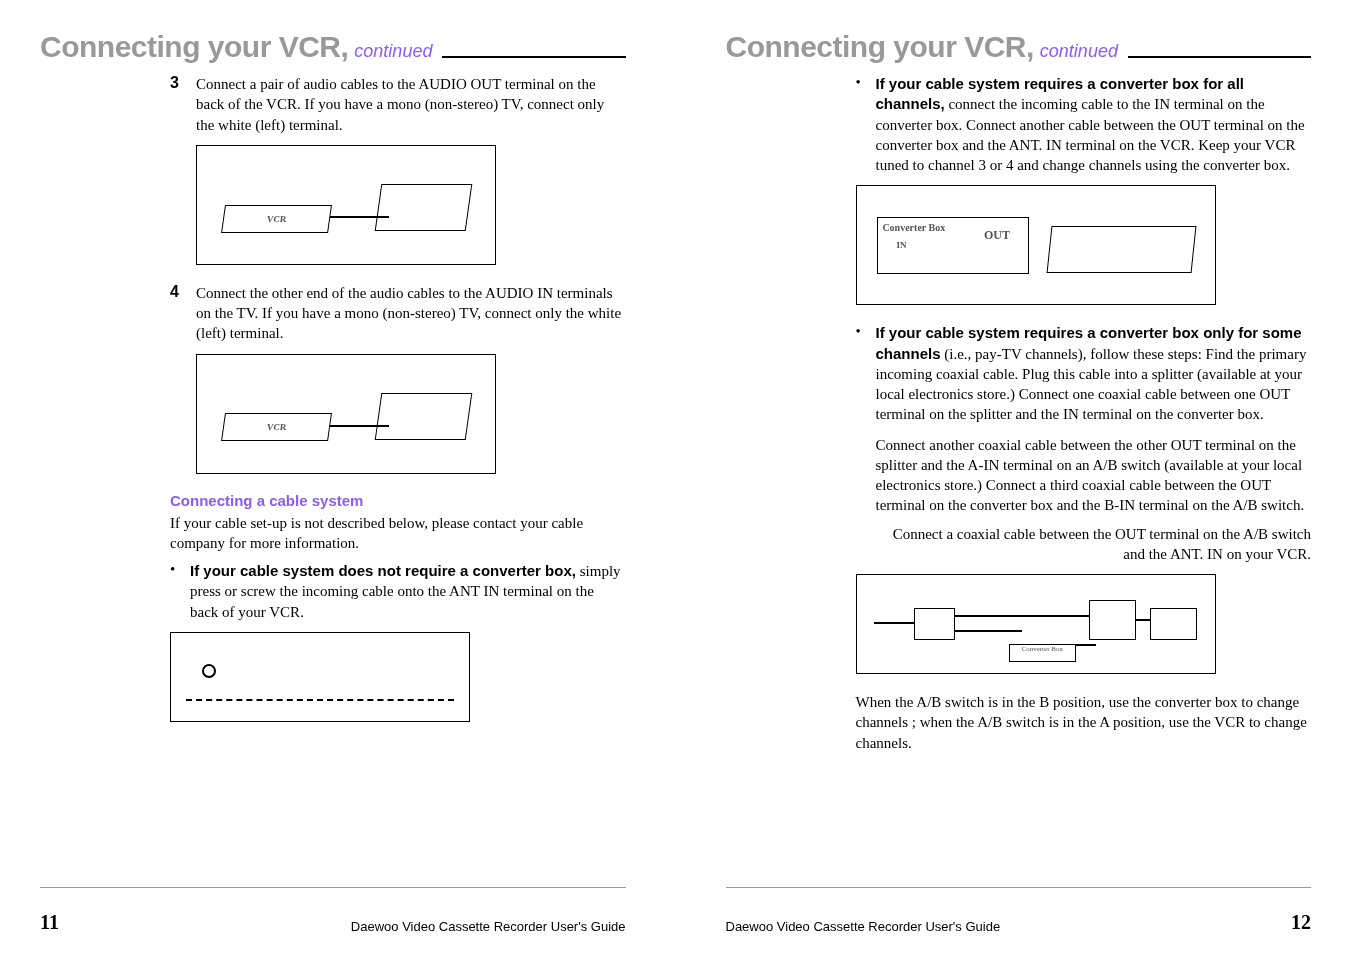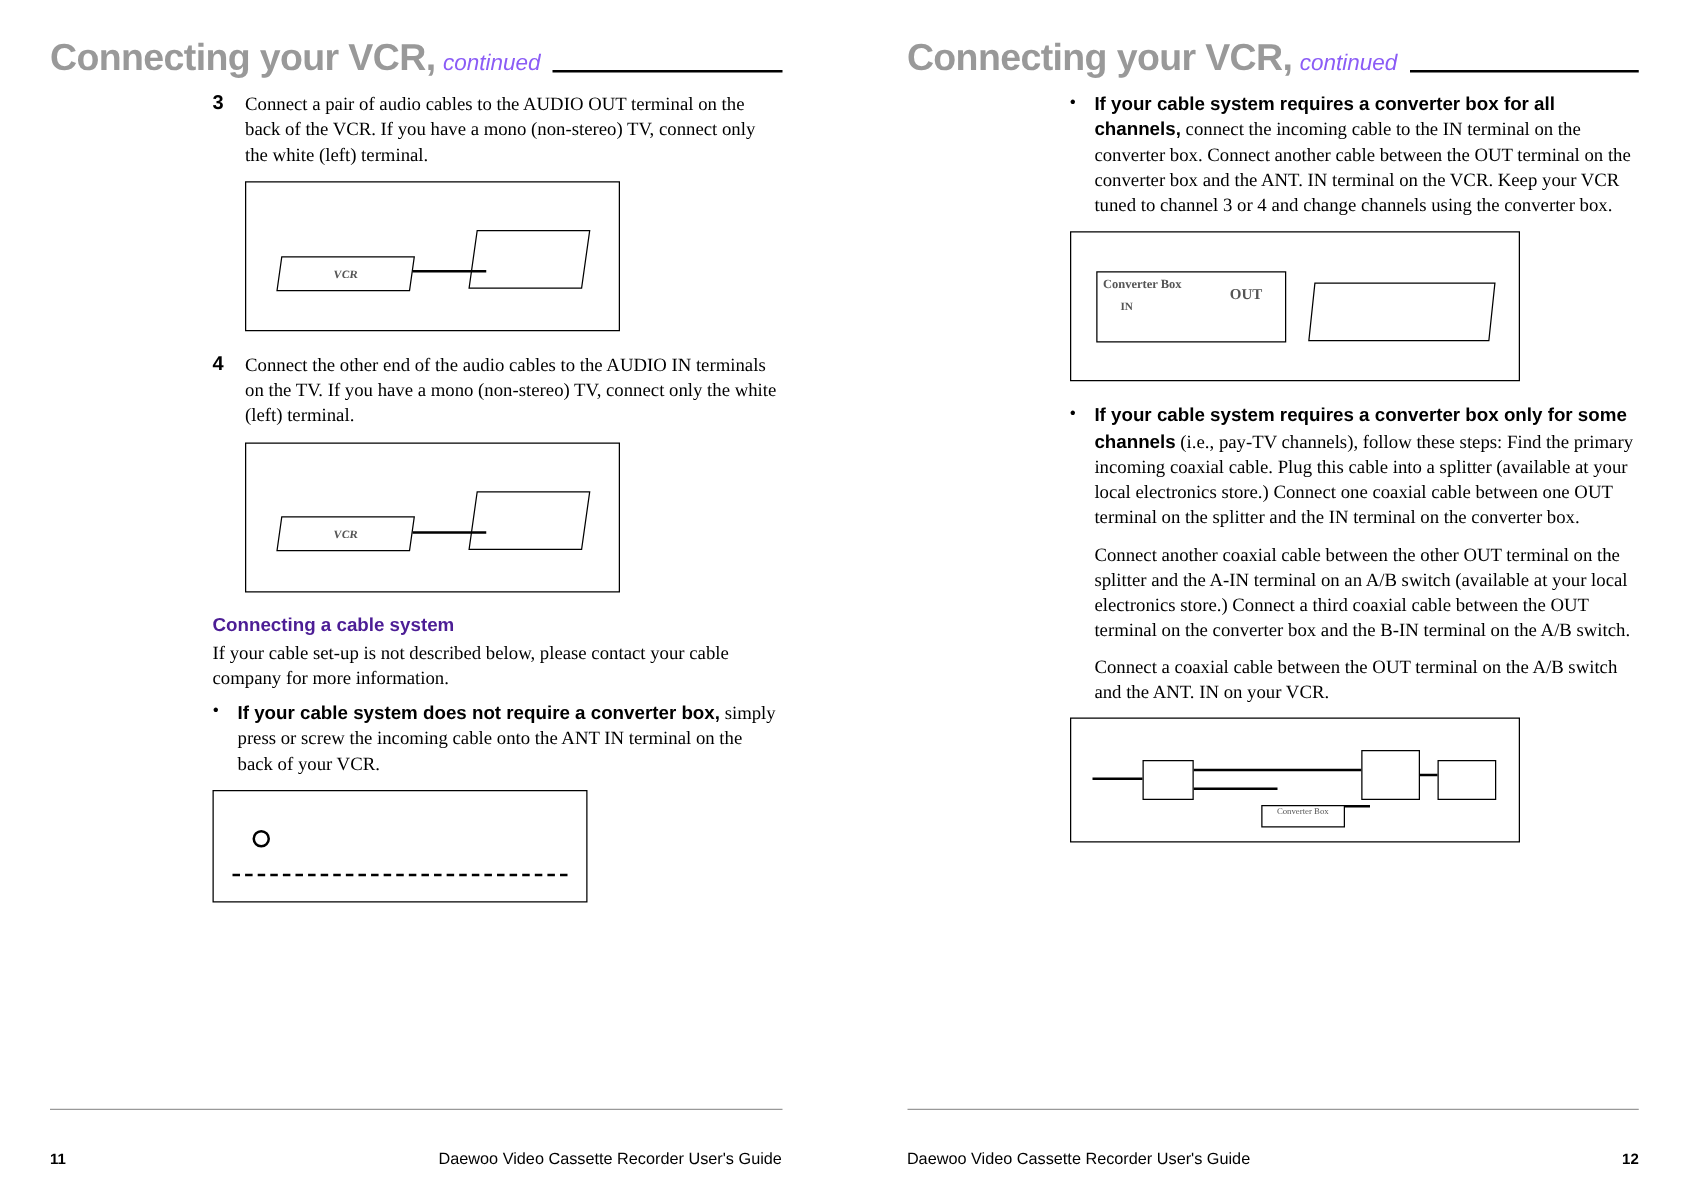--- a/index.html
+++ b/index.html
@@ -88,42 +88,42 @@
     color: #555;
     font-size: 11px;
   }
   .diagram-small { width: 300px; height: 120px; }
   .diagram-wide  { width: 360px; height: 120px; margin-left: 0; }
   .diagram-short { width: 300px; height: 90px; margin-left: 0; }
   .diagram-ab    { width: 360px; height: 100px; margin-left: 0; }
   .subhead {
     font-family: Arial, Helvetica, sans-serif;
     font-weight: bold;
-    color: #4c1d95;
+    color: #8b5cf6;
     font-size: 15px;
     margin: 6px 0 4px 0;
   }
   .plain-para {
     font-size: 15px;
     line-height: 1.35;
     margin-bottom: 8px;
   }
   .footer {
     display: flex;
     align-items: flex-end;
     border-top: 1px solid #999;
     padding-top: 6px;
     margin-top: auto;
   }
   .page-left .footer { justify-content: space-between; }
   .page-right .footer { justify-content: space-between; }
   .page-num {
-    font-family: Liberation Sans, sans-serif;
+    font-family: Liberation Serif, serif;
     font-weight: 900;
-    font-size: 12px;
+    font-size: 20px;
   }
   .footer-text {
     font-family: Arial, Helvetica, sans-serif;
     font-size: 13px;
     margin-top: 25px;
   }
   
   .sketch-vcr {
     width: 90%;
     height: 80%;
@@ -343,36 +343,37 @@
     </div>
 
     <div class="bullet">
       <div class="bullet-dot">•</div>
       <div class="bullet-body">
         <span class="bold-inline">If your cable system requires a converter box only for some channels</span><span> (i.e., pay-TV channels), follow these steps: Find the primary incoming coaxial cable. Plug this cable into a splitter (available at your local electronics store.) Connect one coaxial cable between one OUT terminal on the splitter and the IN terminal on the converter box.</span>
       </div>
     </div>
 
     <div class="plain-para" style="padding-left:20px;">Connect another coaxial cable between the other OUT terminal on the splitter and the A-IN terminal on an A/B switch (available at your local electronics store.) Connect a third coaxial cable between the OUT terminal on the converter box and the B-IN terminal on the A/B switch.</div>
-    <div class="plain-para" style="padding-left:20px;">Connect a coaxial cable between the OUT terminal on the A/B switch and the ANT. IN on your VCR.</div>
+    <div class="plain-para" style="padding-left:20px;text-align:right;">Connect a coaxial cable between the OUT terminal on the A/B switch and the ANT. IN on your VCR.</div>
 
     <div class="diagram diagram-ab">
       <div class="sketch-ab">
         <div class="split"></div>
         <div class="wire" style="left:2%; top:48%; width:12%;"></div>
         <div class="wire" style="left:26%; top:38%; width:40%;"></div>
         <div class="wire" style="left:26%; top:58%; width:20%;"></div>
         <div class="convmini"><span>Converter Box</span></div>
         <div class="absw"></div>
         <div class="vcrmini"></div>
         <div class="wire" style="left:62%; top:76%; width:6%;"></div>
         <div class="wire" style="right:16%; top:44%; width:4%;"></div>
       </div>
     </div>
 
+    <div class="plain-para">When the A/B switch is in the B position, use the converter box to change channels ; when the A/B switch is in the A position, use the VCR to change channels.</div>
 
   </div>
 
   <div class="footer">
     <span class="footer-text">Daewoo Video Cassette Recorder User's Guide</span>
     <span class="page-num">12</span>
   </div>
 </div>
 
 </body></html>

